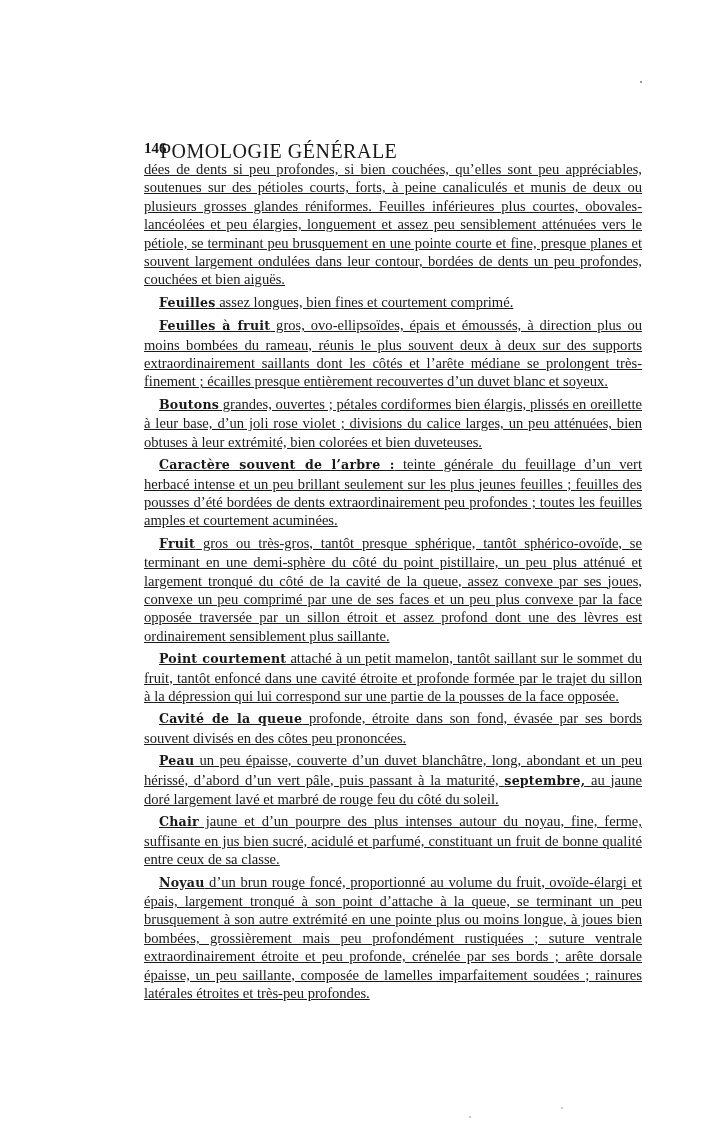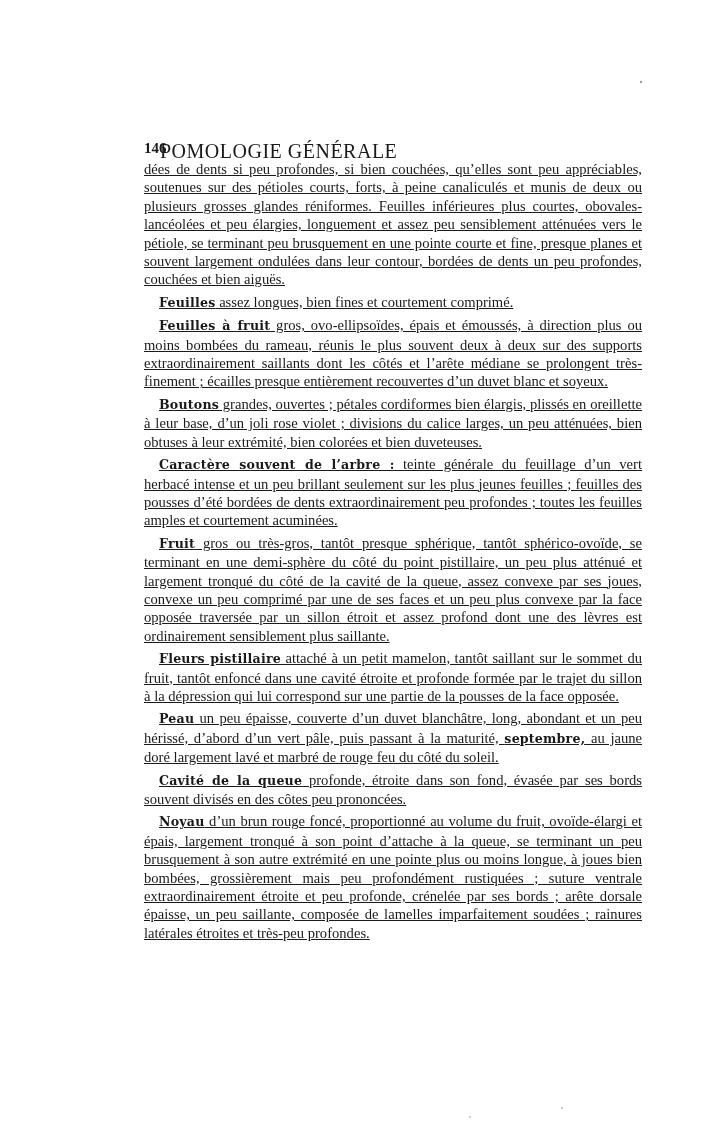--- a/index.html
+++ b/index.html
@@ -35,21 +35,22 @@
   <p class="ind"><span class="term">Feuilles</span><span> assez longues, bien fines et courtement comprimé.</span></p>
 
   <p class="ind"><span class="term">Feuilles à fruit</span><span> gros, ovo-ellipsoïdes, épais et émoussés, à direction plus ou moins bombées du rameau, réunis le plus souvent deux à deux sur des supports extraordinairement saillants dont les côtés et l’arête médiane se prolongent très-finement ; écailles presque entièrement recouvertes d’un duvet blanc et soyeux.</span></p>
 
   <p class="ind"><span class="term">Boutons</span><span> grandes, ouvertes ; pétales cordiformes bien élargis, plissés en oreillette à leur base, d’un joli rose violet ; divisions du calice larges, un peu atténuées, bien obtuses à leur extrémité, bien colorées et bien duveteuses.</span></p>
 
   <p class="ind"><span class="term">Caractère souvent de l’arbre :</span><span> teinte générale du feuillage d’un vert herbacé intense et un peu brillant seulement sur les plus jeunes feuilles ; feuilles des pousses d’été bordées de dents extraordinairement peu profondes ; toutes les feuilles amples et courtement acuminées.</span></p>
 
   <p class="ind"><span class="term">Fruit</span><span> gros ou très-gros, tantôt presque sphérique, tantôt sphérico-ovoïde, se terminant en une demi-sphère du côté du point pistillaire, un peu plus atténué et largement tronqué du côté de la cavité de la queue, assez convexe par ses joues, convexe un peu comprimé par une de ses faces et un peu plus convexe par la face opposée traversée par un sillon étroit et assez profond dont une des lèvres est ordinairement sensiblement plus saillante.</span></p>
 
-  <p class="ind"><span class="term">Fleurs pistillaire</span><span> attaché à un petit mamelon, tantôt saillant sur le sommet du fruit, tantôt enfoncé dans une cavité étroite et profonde formée par le trajet du sillon à la dépression qui lui correspond sur une partie de la pousses de la face opposée.</span></p>
+  <p class="ind"><span class="term">Point courtement</span><span> attaché à un petit mamelon, tantôt saillant sur le sommet du fruit, tantôt enfoncé dans une cavité étroite et profonde formée par le trajet du sillon à la dépression qui lui correspond sur une partie de la pousses de la face opposée.</span></p>
+
+  <p class="ind"><span class="term">Cavité de la queue</span><span> profonde, étroite dans son fond, évasée par ses bords souvent divisés en des côtes peu prononcées.</span></p>
 
   <p class="ind"><span class="term">Peau</span><span> un peu épaisse, couverte d’un duvet blanchâtre, long, abondant et un peu hérissé, d’abord d’un vert pâle, puis passant à la maturité, </span><span class="term">septembre,</span><span> au jaune doré largement lavé et marbré de rouge feu du côté du soleil.</span></p>
 
-  <p class="ind"><span class="term">Cavité de la queue</span><span> profonde, étroite dans son fond, évasée par ses bords souvent divisés en des côtes peu prononcées.</span></p>
-
+  <p class="ind"><span class="term">Chair</span><span> jaune et d’un pourpre des plus intenses autour du noyau, fine, ferme, suffisante en jus bien sucré, acidulé et parfumé, constituant un fruit de bonne qualité entre ceux de sa classe.</span></p>
 
   <p class="ind"><span class="term">Noyau</span><span> d’un brun rouge foncé, proportionné au volume du fruit, ovoïde-élargi et épais, largement tronqué à son point d’attache à la queue, se terminant un peu brusquement à son autre extrémité en une pointe plus ou moins longue, à joues bien bombées, grossièrement mais peu profondément rustiquées ; suture ventrale extraordinairement étroite et peu profonde, crénelée par ses bords ; arête dorsale épaisse, un peu saillante, composée de lamelles imparfaitement soudées ; rainures latérales étroites et très-peu profondes.</span></p>
 </div>
 
 </body></html>

